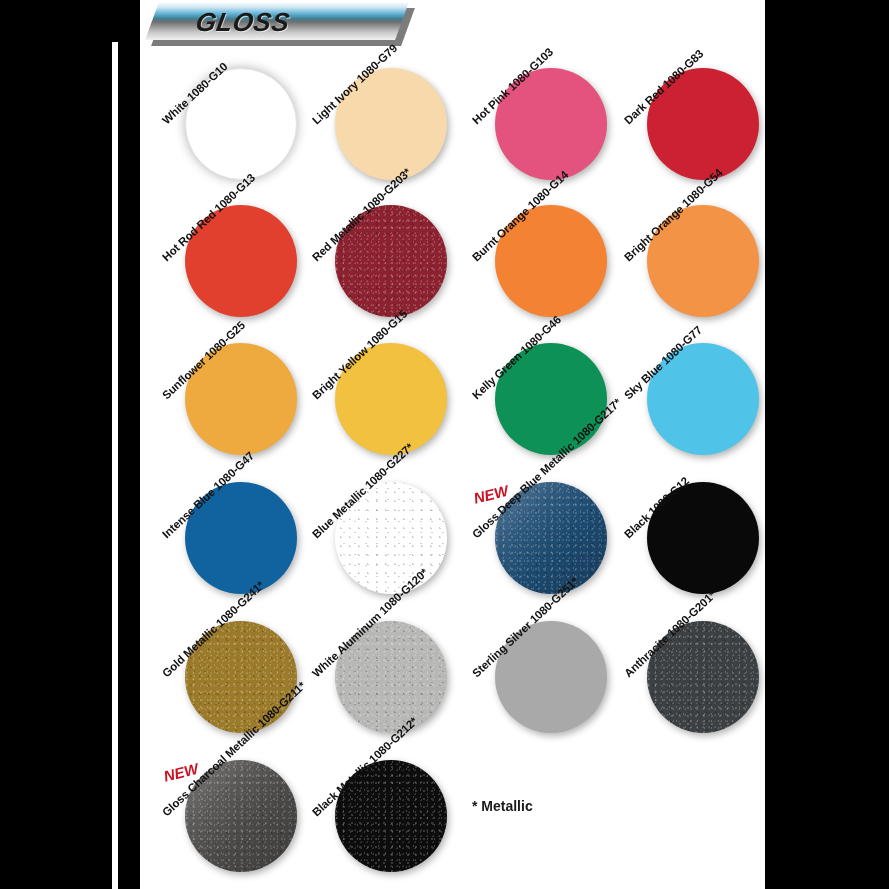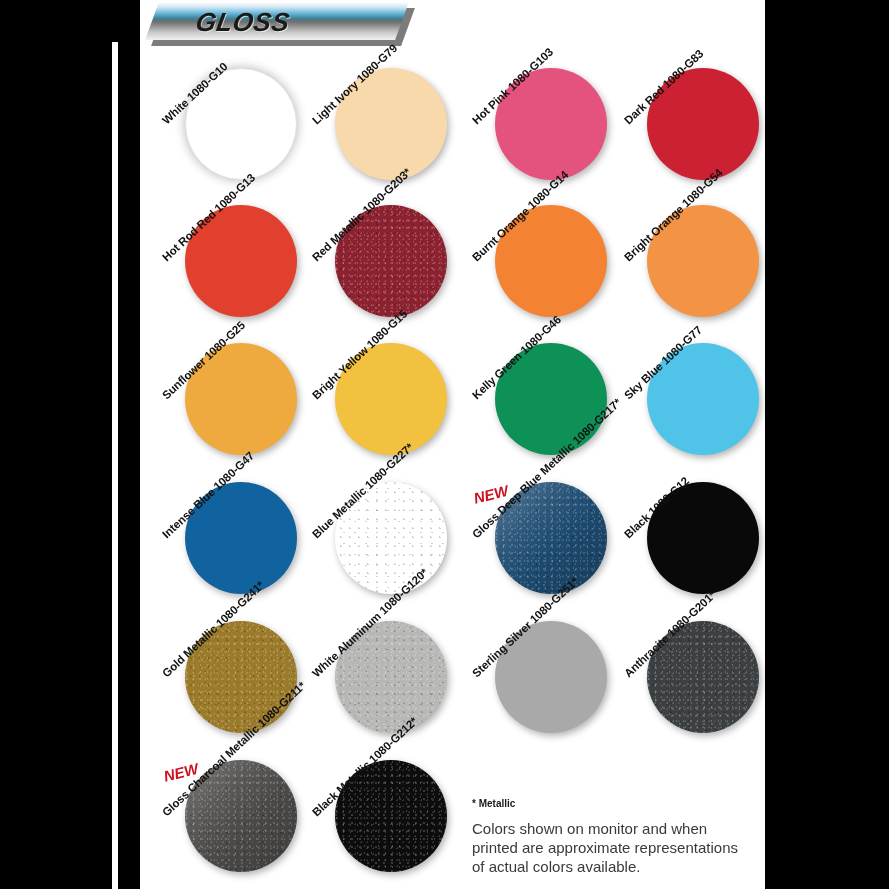--- a/index.html
+++ b/index.html
@@ -187,21 +187,21 @@
   }
 
   
   .footnote {
     position: absolute;
     left: 472px;
     top: 798px;
     width: 280px;
   }
   .footnote-key {
-    font-size: 10px;
+    font-size: 14px;
     font-weight: bold;
     color: #1a1a1a;
     margin: 0 0 10px 0;
   }
   .footnote-body {
     font-size: 15px;
     line-height: 1.28;
     color: #3a3a3a;
     margin: 0;
   }
@@ -311,16 +311,15 @@
         <div class="swatch-label">Gloss Charcoal Metallic 1080-G211*</div>
       </div>
       <div class="cell" style="left: 160px; top: 700px;">
         <div class="swatch shadowed metallic" style="background-color: rgb(13, 13, 13);"></div>
         <div class="swatch-label">Black Metallic 1080-G212*</div>
       </div>
     </div>
 
   <div class="footnote">
     <p class="footnote-key">* Metallic</p>
-    <p class="footnote-body">Colors shown on monitor and when printed are approximate representations of actual colors available.</p>
   </div>
 
 </div>
 
 </body></html>

